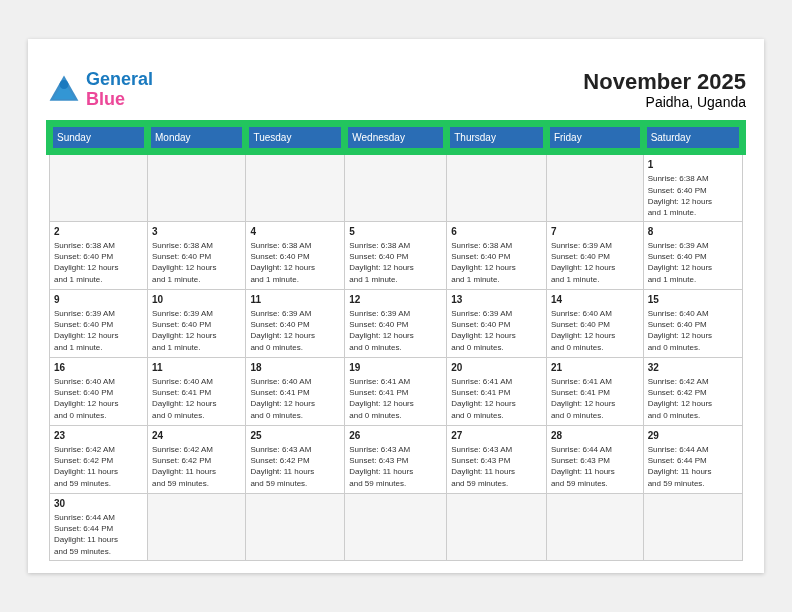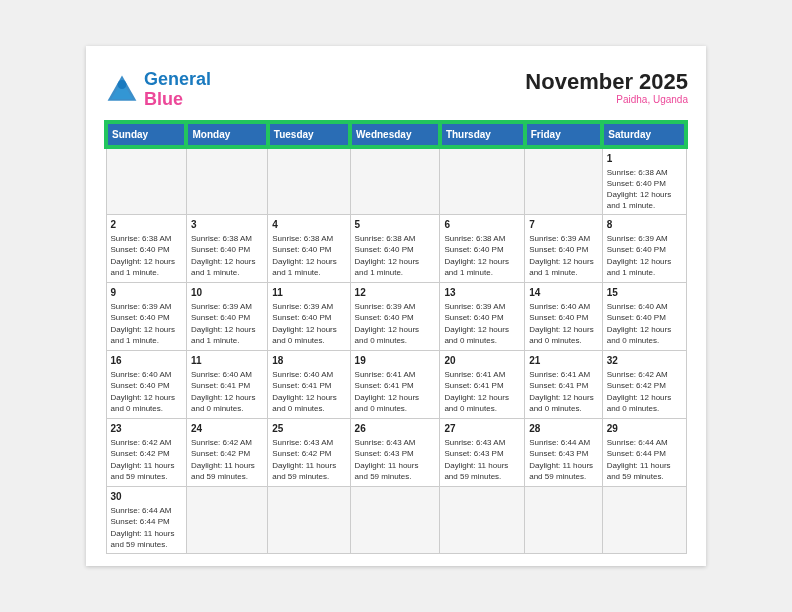--- a/index.html
+++ b/index.html
@@ -8,22 +8,22 @@
       background: #f0f0f0;
       display: flex;
       justify-content: center;
       align-items: center;
       width: 792px;
       height: 612px;
       overflow: hidden;
     }
     .page {
       background: white;
-      width: 620px;
-      padding: 24px 18px 12px 18px;
+      width: 736px;
+      padding: 31px 18px 12px 18px;
       box-shadow: 0 1px 4px rgba(0,0,0,0.2);
     }
     .header {
       display: flex;
       justify-content: space-between;
       align-items: flex-start;
       margin-bottom: 10px;
     }
     .logo {
       display: flex;
@@ -46,37 +46,37 @@
     .title-block {
       text-align: right;
     }
     .title-block h1 {
       font-size: 22px;
       font-weight: bold;
       color: #222;
       line-height: 1.1;
     }
     .title-block h2 {
-      font-size: 10px;
+      font-size: 14px;
       font-weight: normal;
-      color: #ec4899;
+      color: #000000;
     }
     table {
       width: 100%;
       border-collapse: collapse;
       font-size: 8.5px;
     }
     thead th {
       background: #2a6db5;
       color: white;
       padding: 5px 4px;
       text-align: left;
       font-size: 10px;
-      font-weight: bold;
-      border: 4px solid #22c55e;
+      font-weight: normal;
+      border: 7px solid #22c55e;
     }
     tbody td {
       border: 1px solid #ccc;
       vertical-align: top;
       padding: 3px 4px;
       width: 111px;
       min-height: 60px;
       height: 68px;
       color: #333;
       font-size: 8px;

